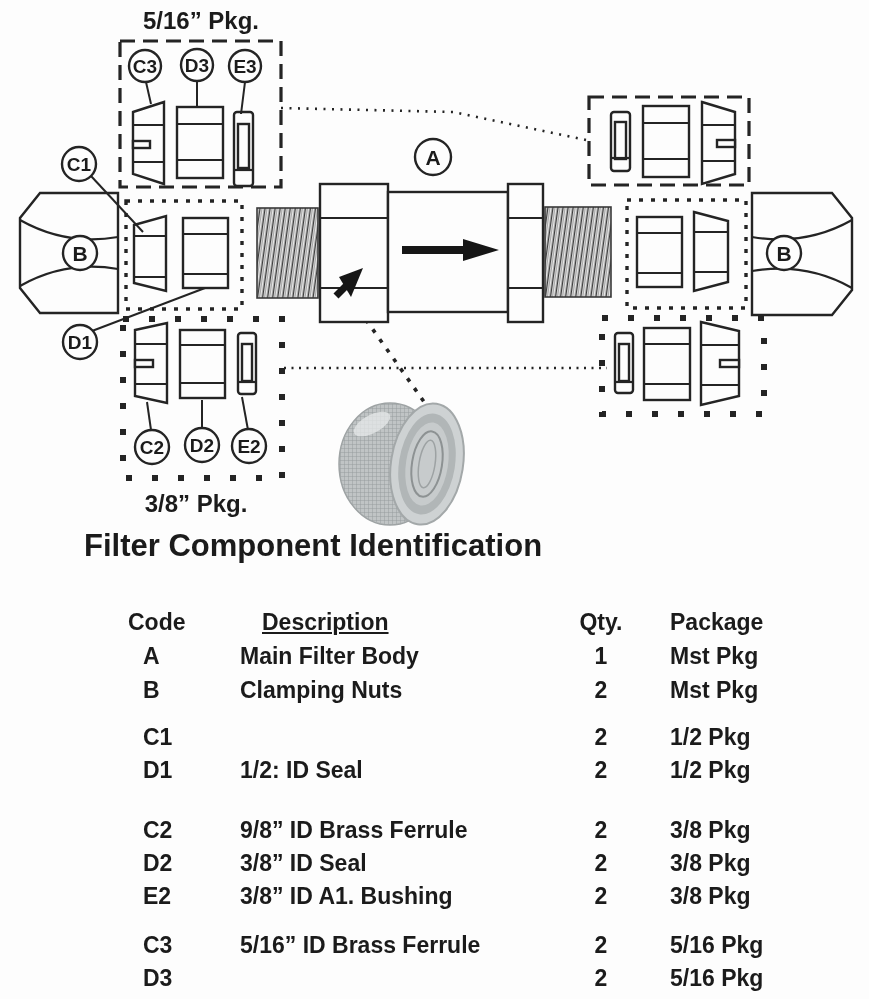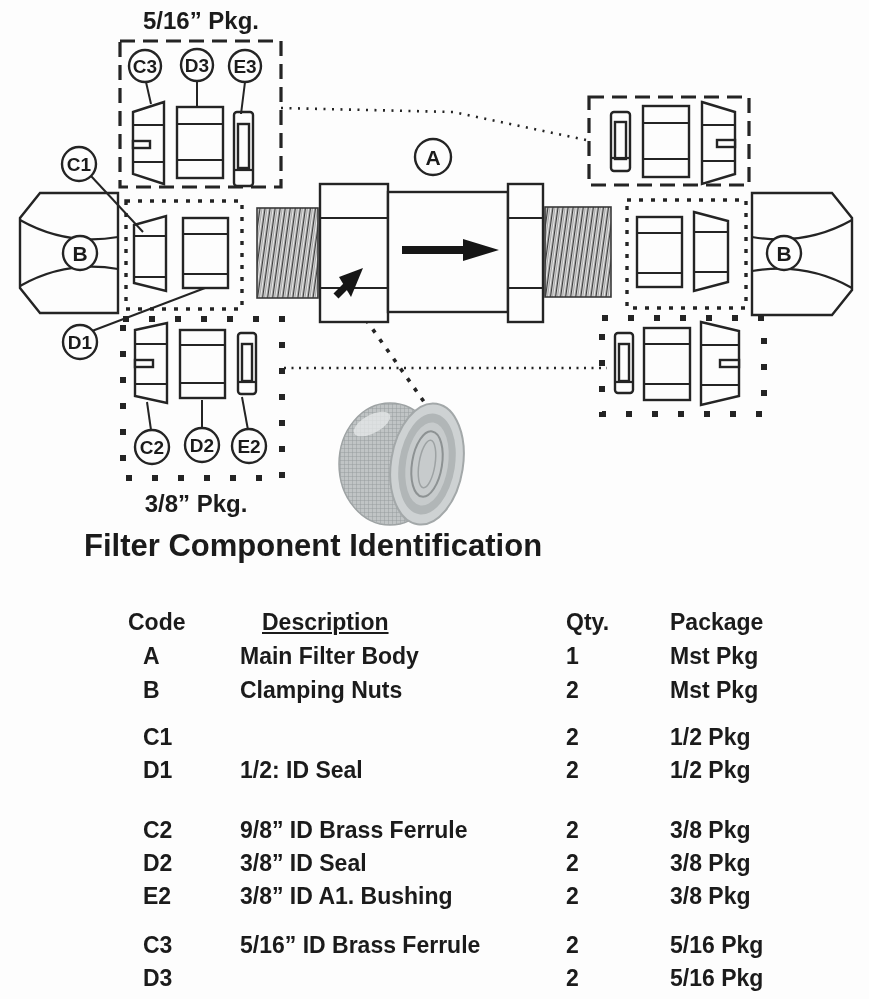--- a/index.html
+++ b/index.html
@@ -17,21 +17,21 @@
   .co-lg { font-size:21px; }
   .tbl-title {
     position:absolute; left:84px; top:528px; font-size:31px; font-weight:bold;
     color:#1b1b1b; white-space:nowrap;
   }
   .trow { position:absolute; left:0; width:869px; height:26px; font-size:23px;
           font-weight:bold; color:#1b1b1b; line-height:26px; }
   .cell { position:absolute; top:0; white-space:nowrap;margin-top:32px; }
   .col-code { left:143px; }
   .col-desc { left:240px; }
-  .col-qty  { left:566px; width:70px; text-align:left; }
+  .col-qty  { left:566px; width:70px; text-align:center; }
   .col-pkg  { left:670px; }
   .hdr .col-code { left:128px; }
   .hdr .col-desc { left:262px;text-decoration:underline; }
 </style>
 </head>
 <body>
 
 <div class="page">
 
   <svg class="diagram" width="869" height="535" viewBox="0 0 869 535">

